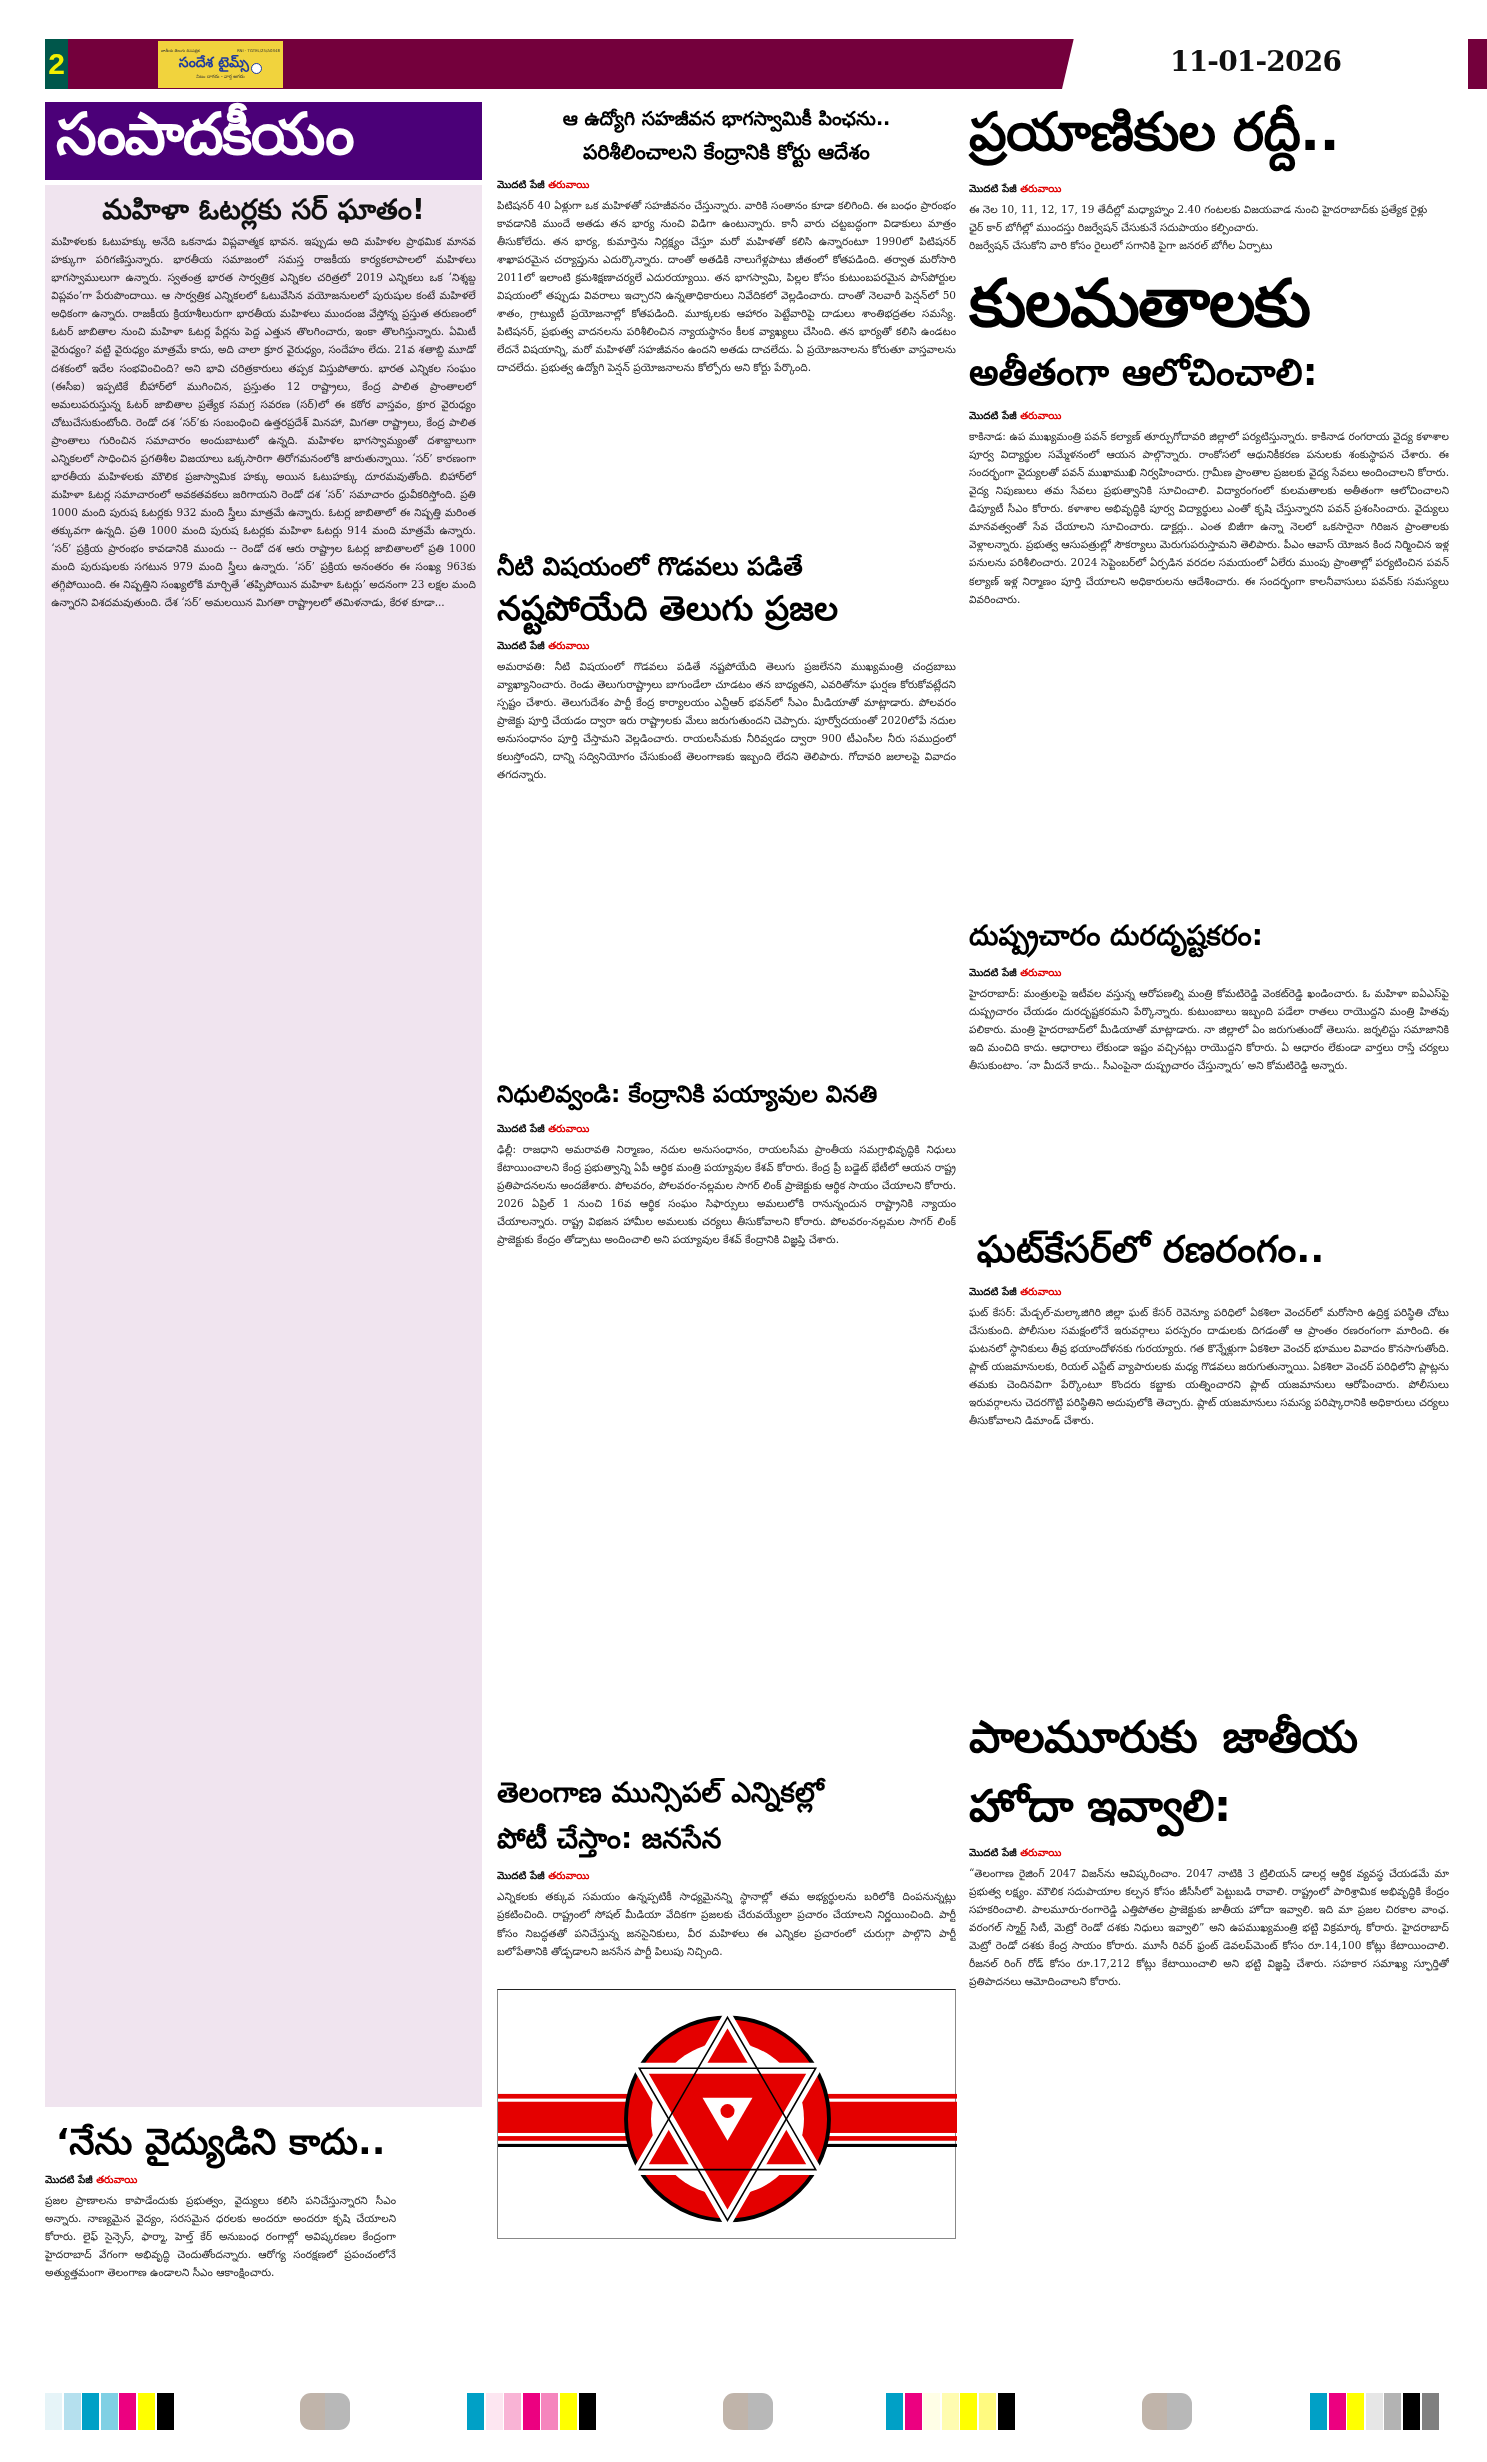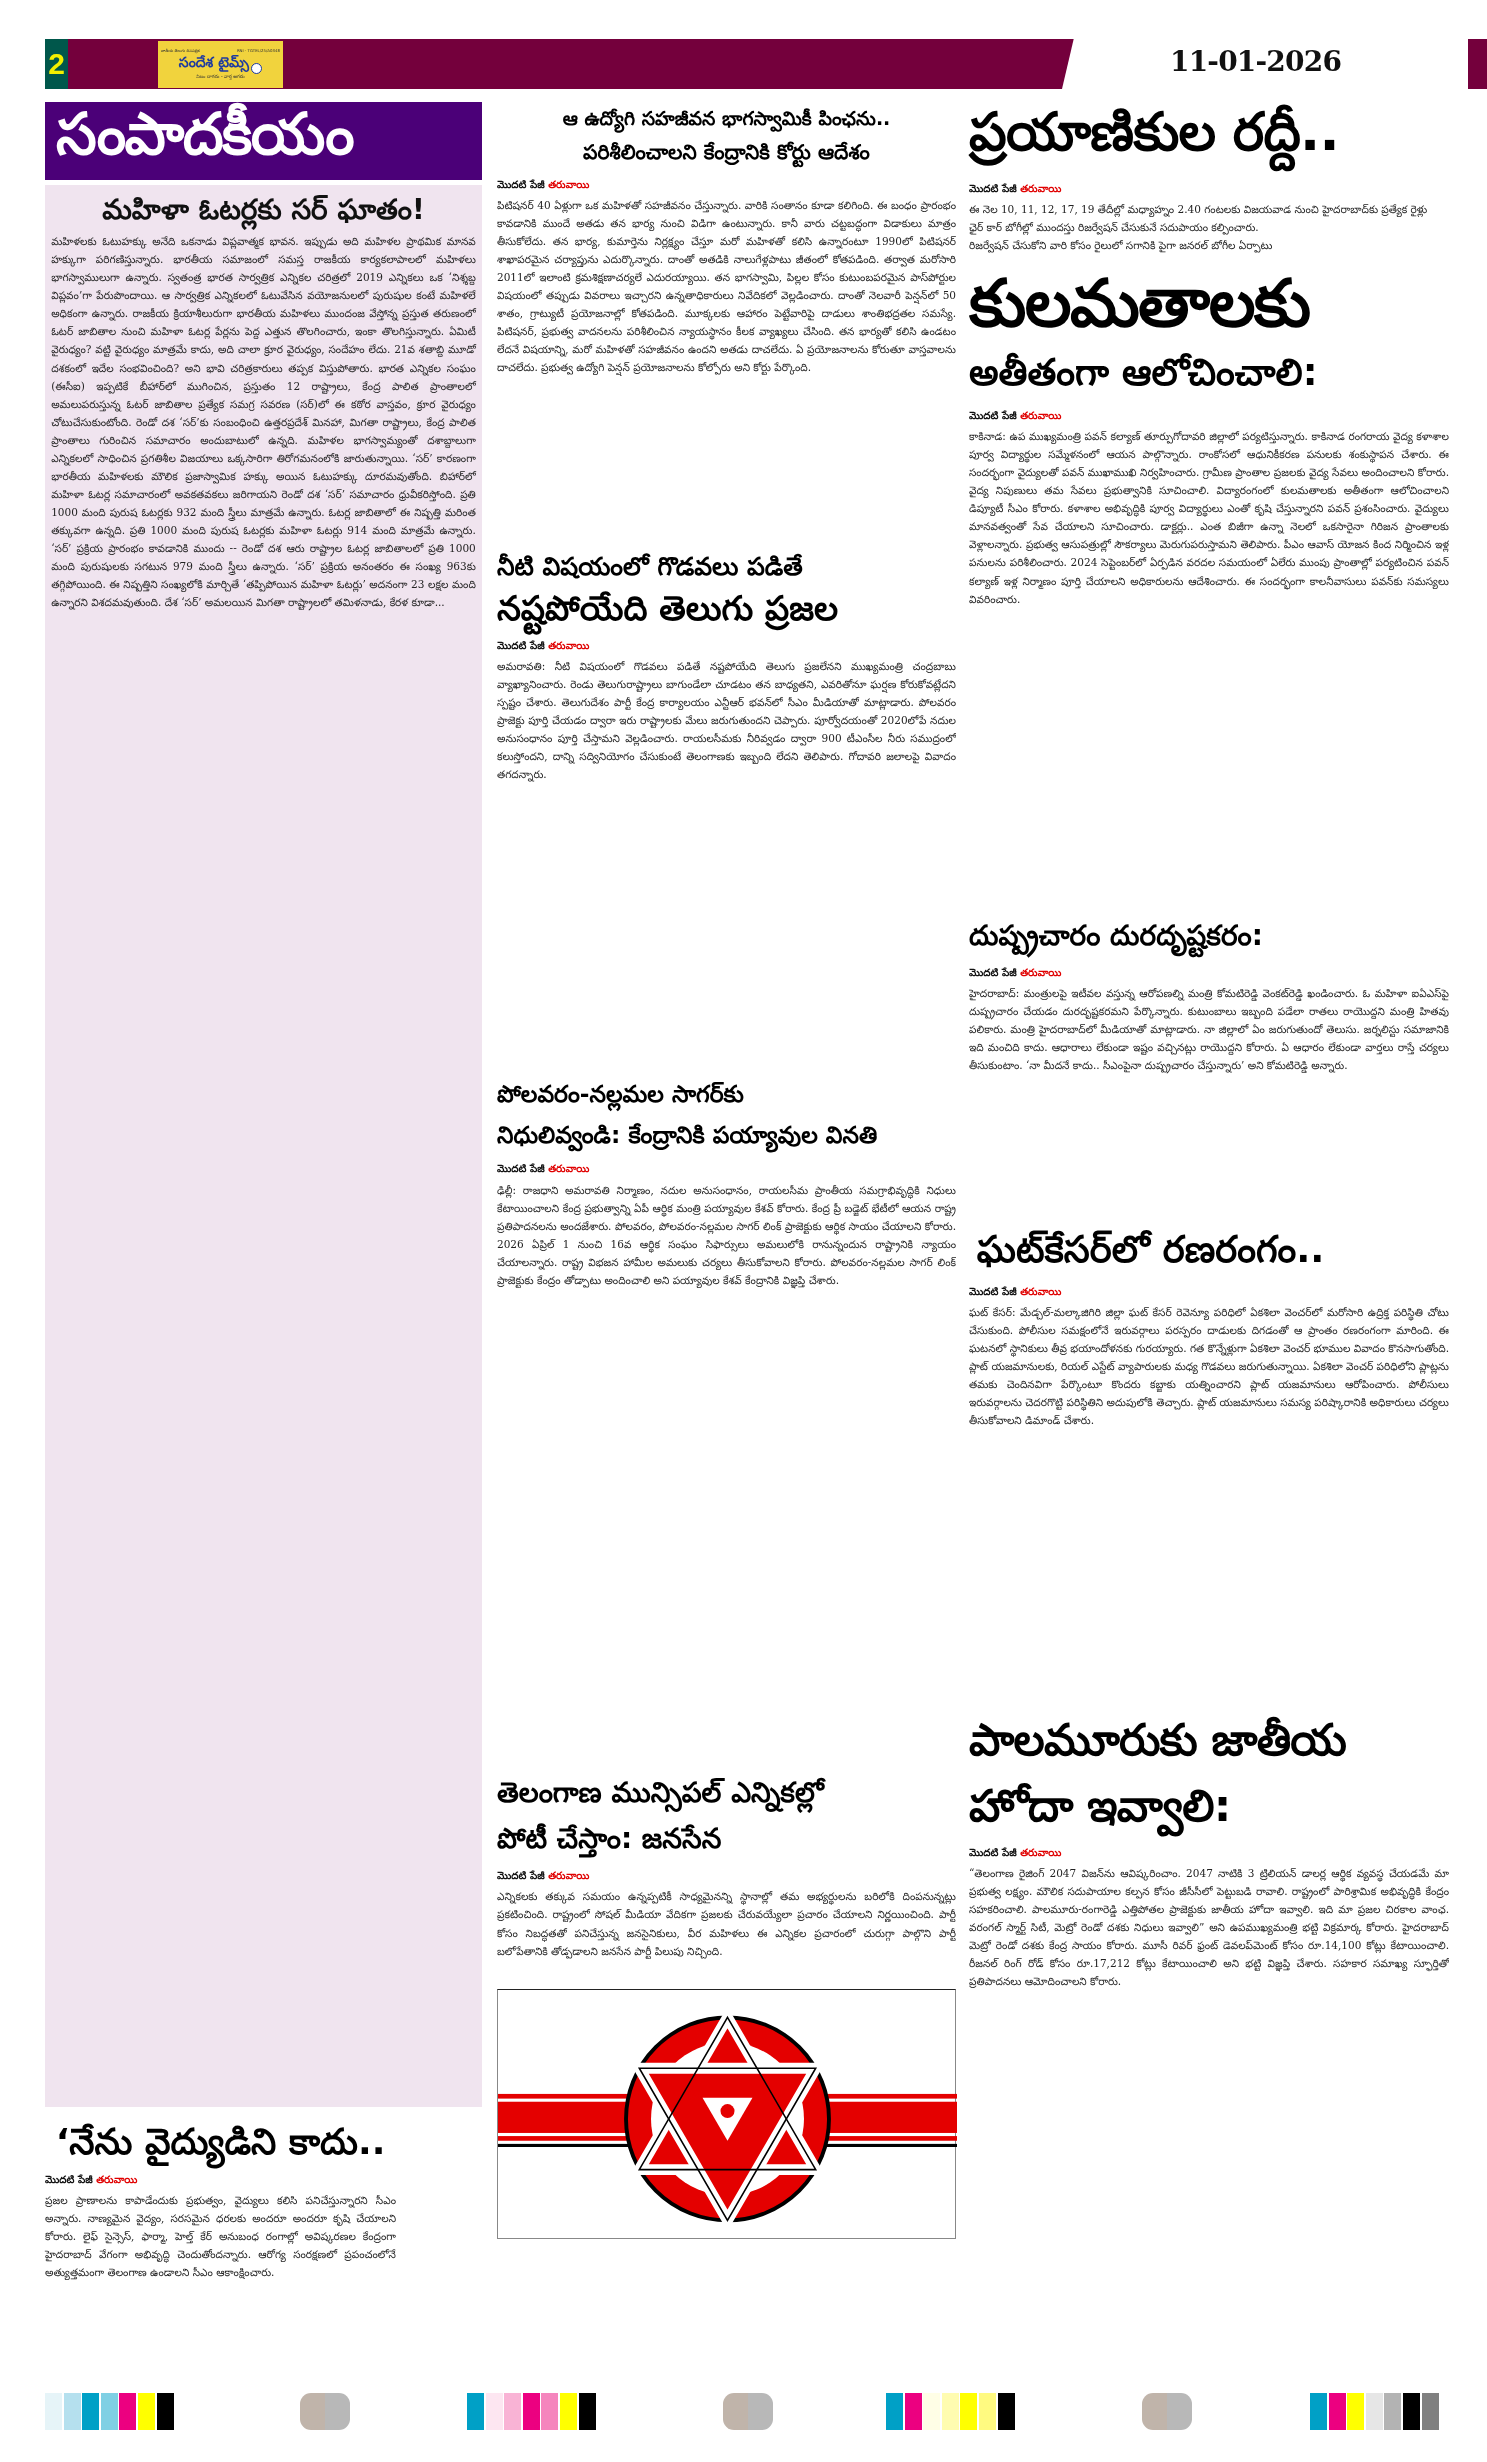--- a/index.html
+++ b/index.html
@@ -108,21 +108,20 @@
     <div class="headline-m" style="font-size:25px; line-height:1.5;">నీటి విషయంలో గొడవలు పడితే</div>
     <div class="headline-l" style="font-size:34px;">నష్టపోయేది తెలుగు ప్రజల</div>
     <div class="kicker">
       <span>మొదటి పేజీ</span>
       <span class="red">తరువాయి</span>
     </div>
     <div class="body-text">అమరావతి: నీటి విషయంలో గొడవలు పడితే నష్టపోయేది తెలుగు ప్రజలేనని ముఖ్యమంత్రి చంద్రబాబు వ్యాఖ్యానించారు. రెండు తెలుగురాష్ట్రాలు బాగుండేలా చూడటం తన బాధ్యతని, ఎవరితోనూ ఘర్షణ కోరుకోవట్లేదని స్పష్టం చేశారు. తెలుగుదేశం పార్టీ కేంద్ర కార్యాలయం ఎన్టీఆర్ భవన్‌లో సీఎం మీడియాతో మాట్లాడారు. పోలవరం ప్రాజెక్టు పూర్తి చేయడం ద్వారా ఇరు రాష్ట్రాలకు మేలు జరుగుతుందని చెప్పారు. పూర్వోదయంతో 2020లోపే నదుల అనుసంధానం పూర్తి చేస్తామని వెల్లడించారు. రాయలసీమకు నీరివ్వడం ద్వారా 900 టీఎంసీల నీరు సముద్రంలో కలుస్తోందని, దాన్ని సద్వినియోగం చేసుకుంటే తెలంగాణకు ఇబ్బంది లేదని తెలిపారు. గోదావరి జలాలపై వివాదం తగదన్నారు.</div>
   </div>
 
   <div class="article" style="height:687px; overflow:hidden;">
-    <div class="headline-s" style="font-size:23.4px;">పోలవరం-నల్లమల సాగర్‌కు</div>
     <div class="headline-s" style="font-size:23.4px;">నిధులివ్వండి: కేంద్రానికి పయ్యావుల వినతి</div>
     <div class="kicker">
       <span>మొదటి పేజీ</span>
       <span class="red">తరువాయి</span>
     </div>
     <div class="body-text">ఢిల్లీ: రాజధాని అమరావతి నిర్మాణం, నదుల అనుసంధానం, రాయలసీమ ప్రాంతీయ సమగ్రాభివృద్ధికి నిధులు కేటాయించాలని కేంద్ర ప్రభుత్వాన్ని ఏపీ ఆర్థిక మంత్రి పయ్యావుల కేశవ్ కోరారు. కేంద్ర ప్రీ బడ్జెట్ భేటీలో ఆయన రాష్ట్ర ప్రతిపాదనలను అందజేశారు. పోలవరం, పోలవరం-నల్లమల సాగర్ లింక్ ప్రాజెక్టుకు ఆర్థిక సాయం చేయాలని కోరారు. 2026 ఏప్రిల్ 1 నుంచి 16వ ఆర్థిక సంఘం సిఫార్సులు అమలులోకి రానున్నందున రాష్ట్రానికి న్యాయం చేయాలన్నారు. రాష్ట్ర విభజన హామీల అమలుకు చర్యలు తీసుకోవాలని కోరారు. పోలవరం-నల్లమల సాగర్ లింక్ ప్రాజెక్టుకు కేంద్రం తోడ్పాటు అందించాలి అని పయ్యావుల కేశవ్ కేంద్రానికి విజ్ఞప్తి చేశారు.</div>
   </div>
 
   <div class="article">
     <div class="headline-m" style="font-size:28px; line-height:1.65;">తెలంగాణ మున్సిపల్ ఎన్నికల్లో</div>
@@ -189,21 +188,21 @@
   <div class="article" style="height:477px; overflow:hidden;">
     <div class="headline-m" style="font-size:37px; padding-left:7.8px;">ఘట్‌కేసర్‌లో రణరంగం..</div>
     <div class="kicker">
       <span>మొదటి పేజీ</span>
       <span class="red">తరువాయి</span>
     </div>
     <div class="body-text">ఘట్ కేసర్: మేడ్చల్-మల్కాజిగిరి జిల్లా ఘట్ కేసర్ రెవెన్యూ పరిధిలో ఏకశిలా వెంచర్‌లో మరోసారి ఉద్రిక్త పరిస్థితి చోటు చేసుకుంది. పోలీసుల సమక్షంలోనే ఇరువర్గాలు పరస్పరం దాడులకు దిగడంతో ఆ ప్రాంతం రణరంగంగా మారింది. ఈ ఘటనలో స్థానికులు తీవ్ర భయాందోళనకు గురయ్యారు. గత కొన్నేళ్లుగా ఏకశిలా వెంచర్ భూముల వివాదం కొనసాగుతోంది. ప్లాట్ యజమానులకు, రియల్ ఎస్టేట్ వ్యాపారులకు మధ్య గొడవలు జరుగుతున్నాయి. ఏకశిలా వెంచర్ పరిధిలోని ప్లాట్లను తమకు చెందినవిగా పేర్కొంటూ కొందరు కబ్జాకు యత్నించారని ప్లాట్ యజమానులు ఆరోపించారు. పోలీసులు ఇరువర్గాలను చెదరగొట్టి పరిస్థితిని అదుపులోకి తెచ్చారు. ప్లాట్ యజమానులు సమస్య పరిష్కారానికి అధికారులు చర్యలు తీసుకోవాలని డిమాండ్ చేశారు.</div>
   </div>
 
   <div class="article" style="height:609px; overflow:hidden;">
-    <div class="headline-xl" style="font-size:44px; line-height:1.5;">పాలమూరుకు జాతీయ</div>
+    <div class="headline-xl" style="font-size:44px; line-height:1.5;font-family:Liberation Mono, monospace;">పాలమూరుకు జాతీయ</div>
     <div class="headline-xl" style="font-size:44px; line-height:1.5;">హోదా ఇవ్వాలి:</div>
     <div class="kicker">
       <span>మొదటి పేజీ</span>
       <span class="red">తరువాయి</span>
     </div>
     <div class="body-text">“తెలంగాణ రైజింగ్ 2047 విజన్‌ను ఆవిష్కరించాం. 2047 నాటికి 3 ట్రిలియన్ డాలర్ల ఆర్థిక వ్యవస్థ చేయడమే మా ప్రభుత్వ లక్ష్యం. మౌలిక సదుపాయాల కల్పన కోసం జీసీసీలో పెట్టుబడి రావాలి. రాష్ట్రంలో పారిశ్రామిక అభివృద్ధికి కేంద్రం సహకరించాలి. పాలమూరు-రంగారెడ్డి ఎత్తిపోతల ప్రాజెక్టుకు జాతీయ హోదా ఇవ్వాలి. ఇది మా ప్రజల చిరకాల వాంఛ. వరంగల్ స్మార్ట్ సిటీ, మెట్రో రెండో దశకు నిధులు ఇవ్వాలి” అని ఉపముఖ్యమంత్రి భట్టి విక్రమార్క కోరారు. హైదరాబాద్ మెట్రో రెండో దశకు కేంద్ర సాయం కోరారు. మూసీ రివర్ ఫ్రంట్ డెవలప్‌మెంట్ కోసం రూ.14,100 కోట్లు కేటాయించాలి. రీజనల్ రింగ్ రోడ్ కోసం రూ.17,212 కోట్లు కేటాయించాలి అని భట్టి విజ్ఞప్తి చేశారు. సహకార సమాఖ్య స్ఫూర్తితో ప్రతిపాదనలు ఆమోదించాలని కోరారు.</div>
   </div>
 </div>
 
 <div class="colorbar" style="left:45px;">

